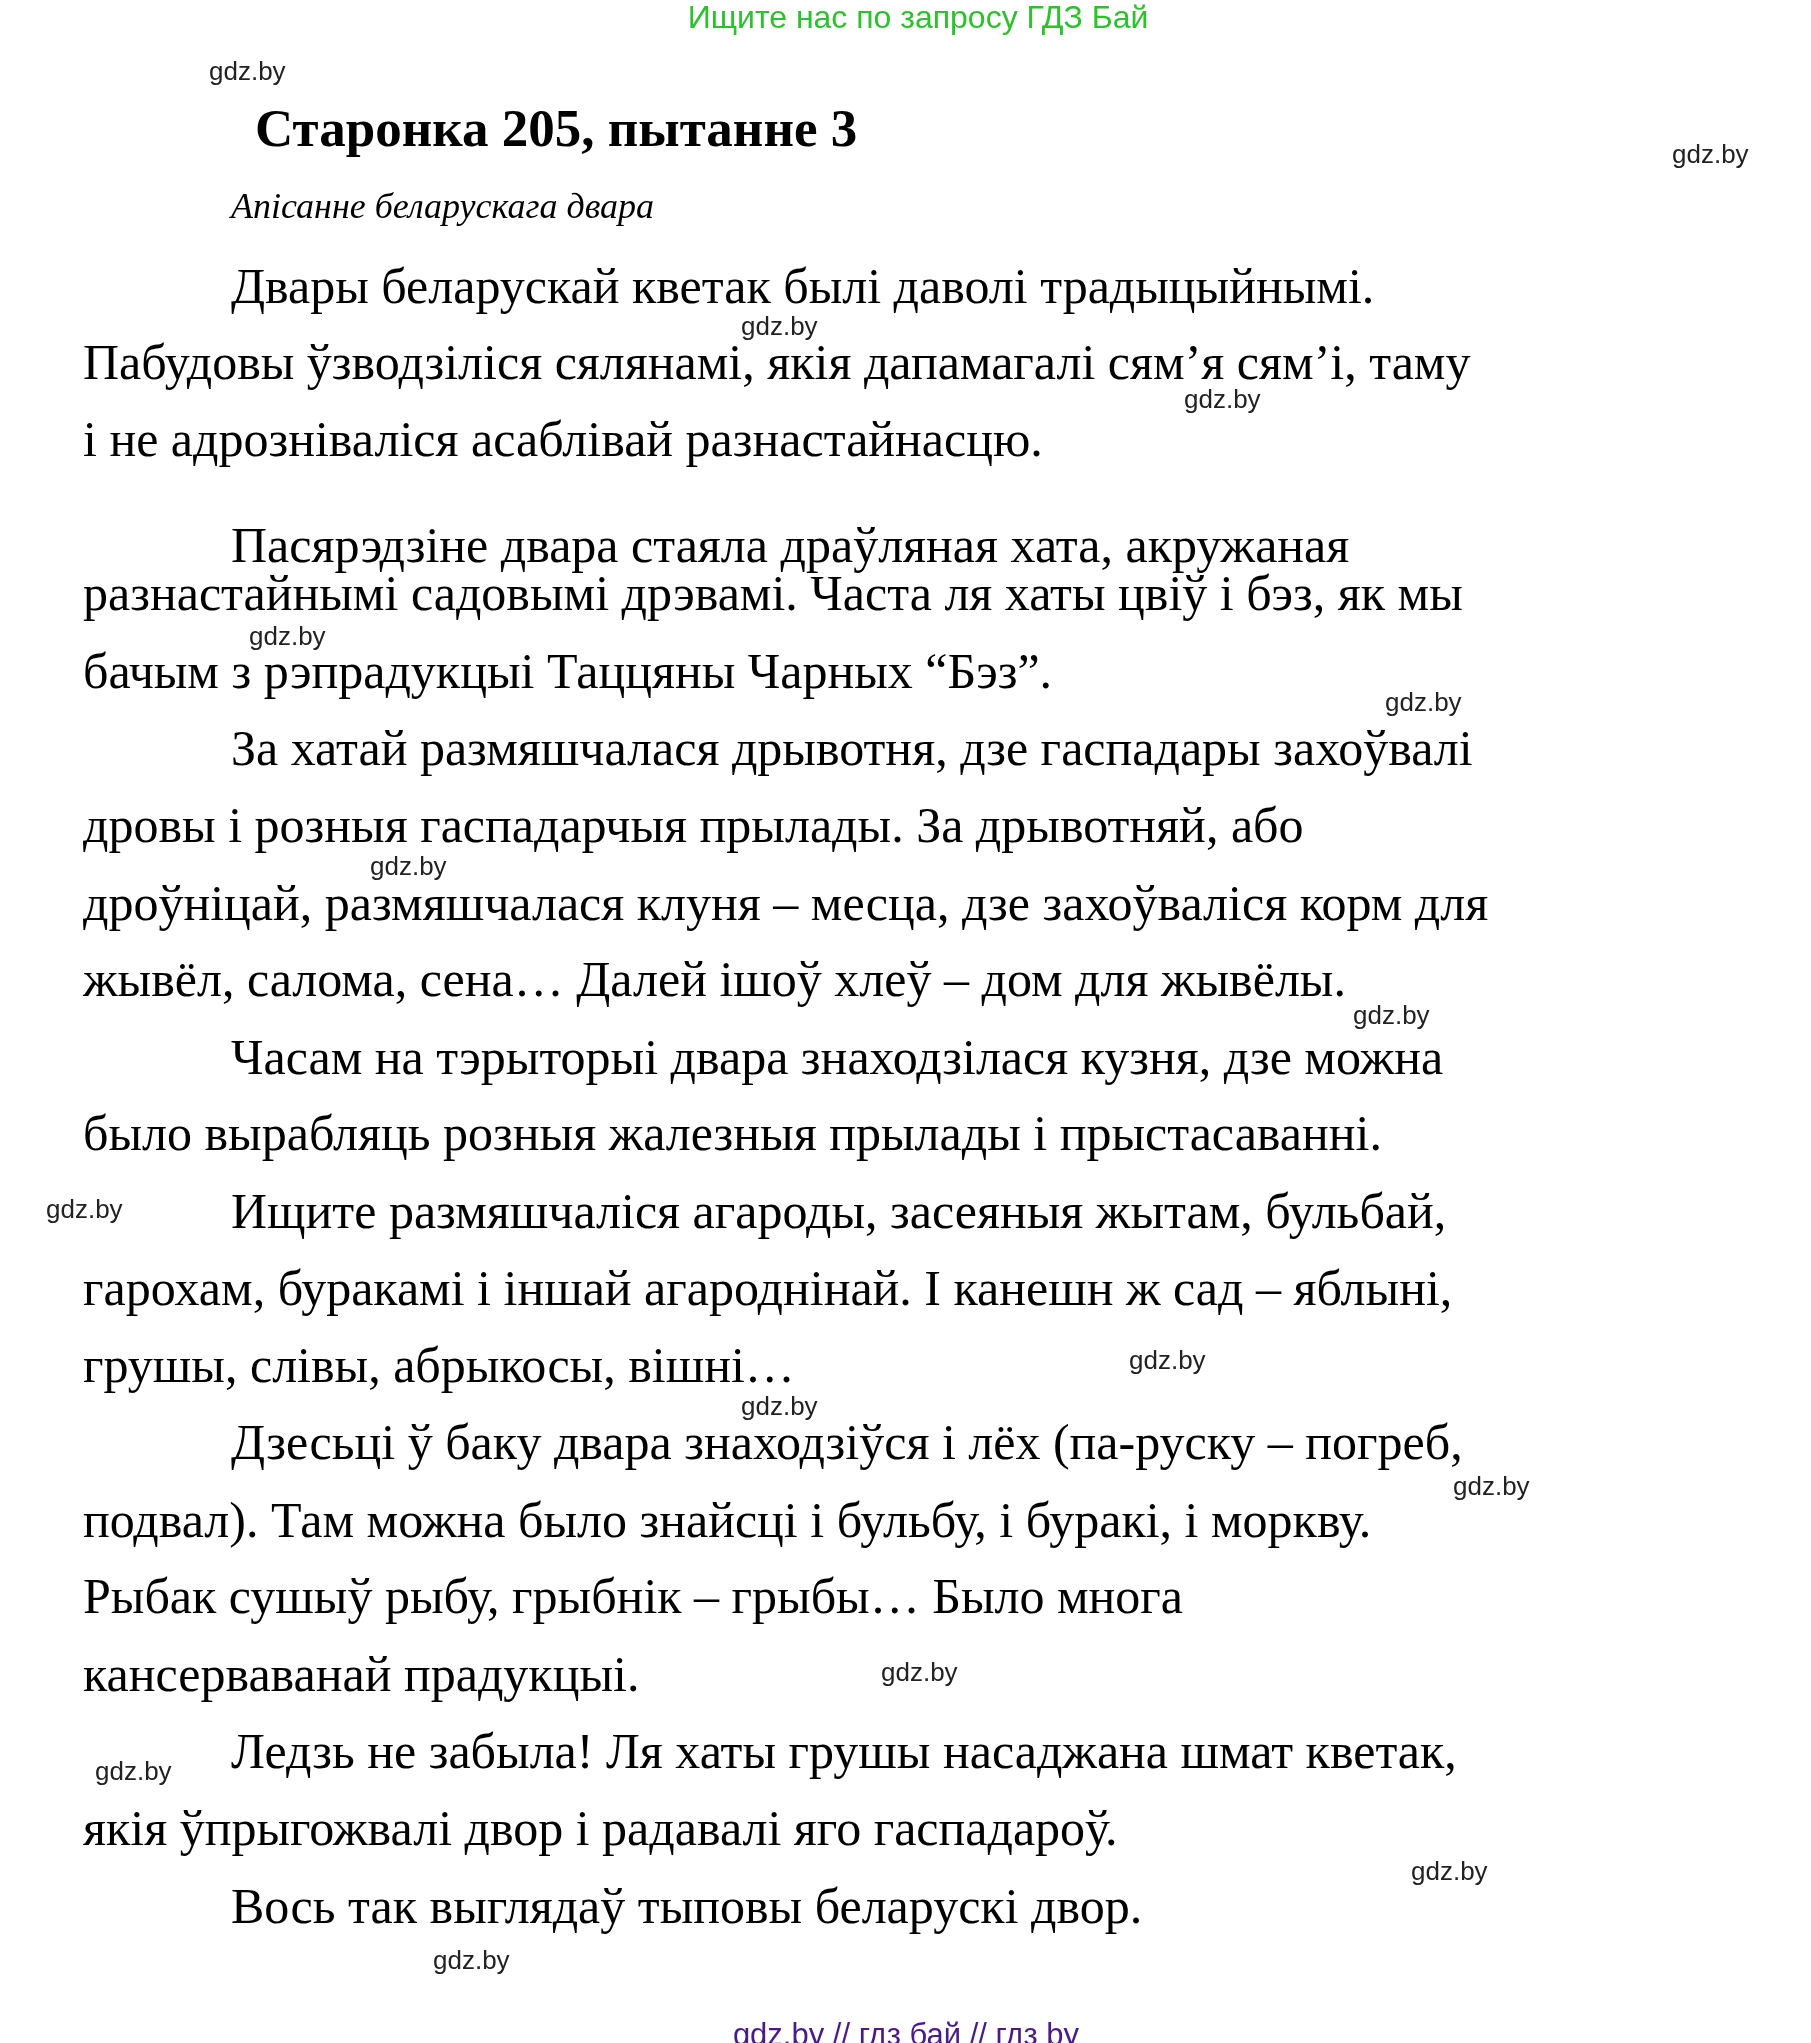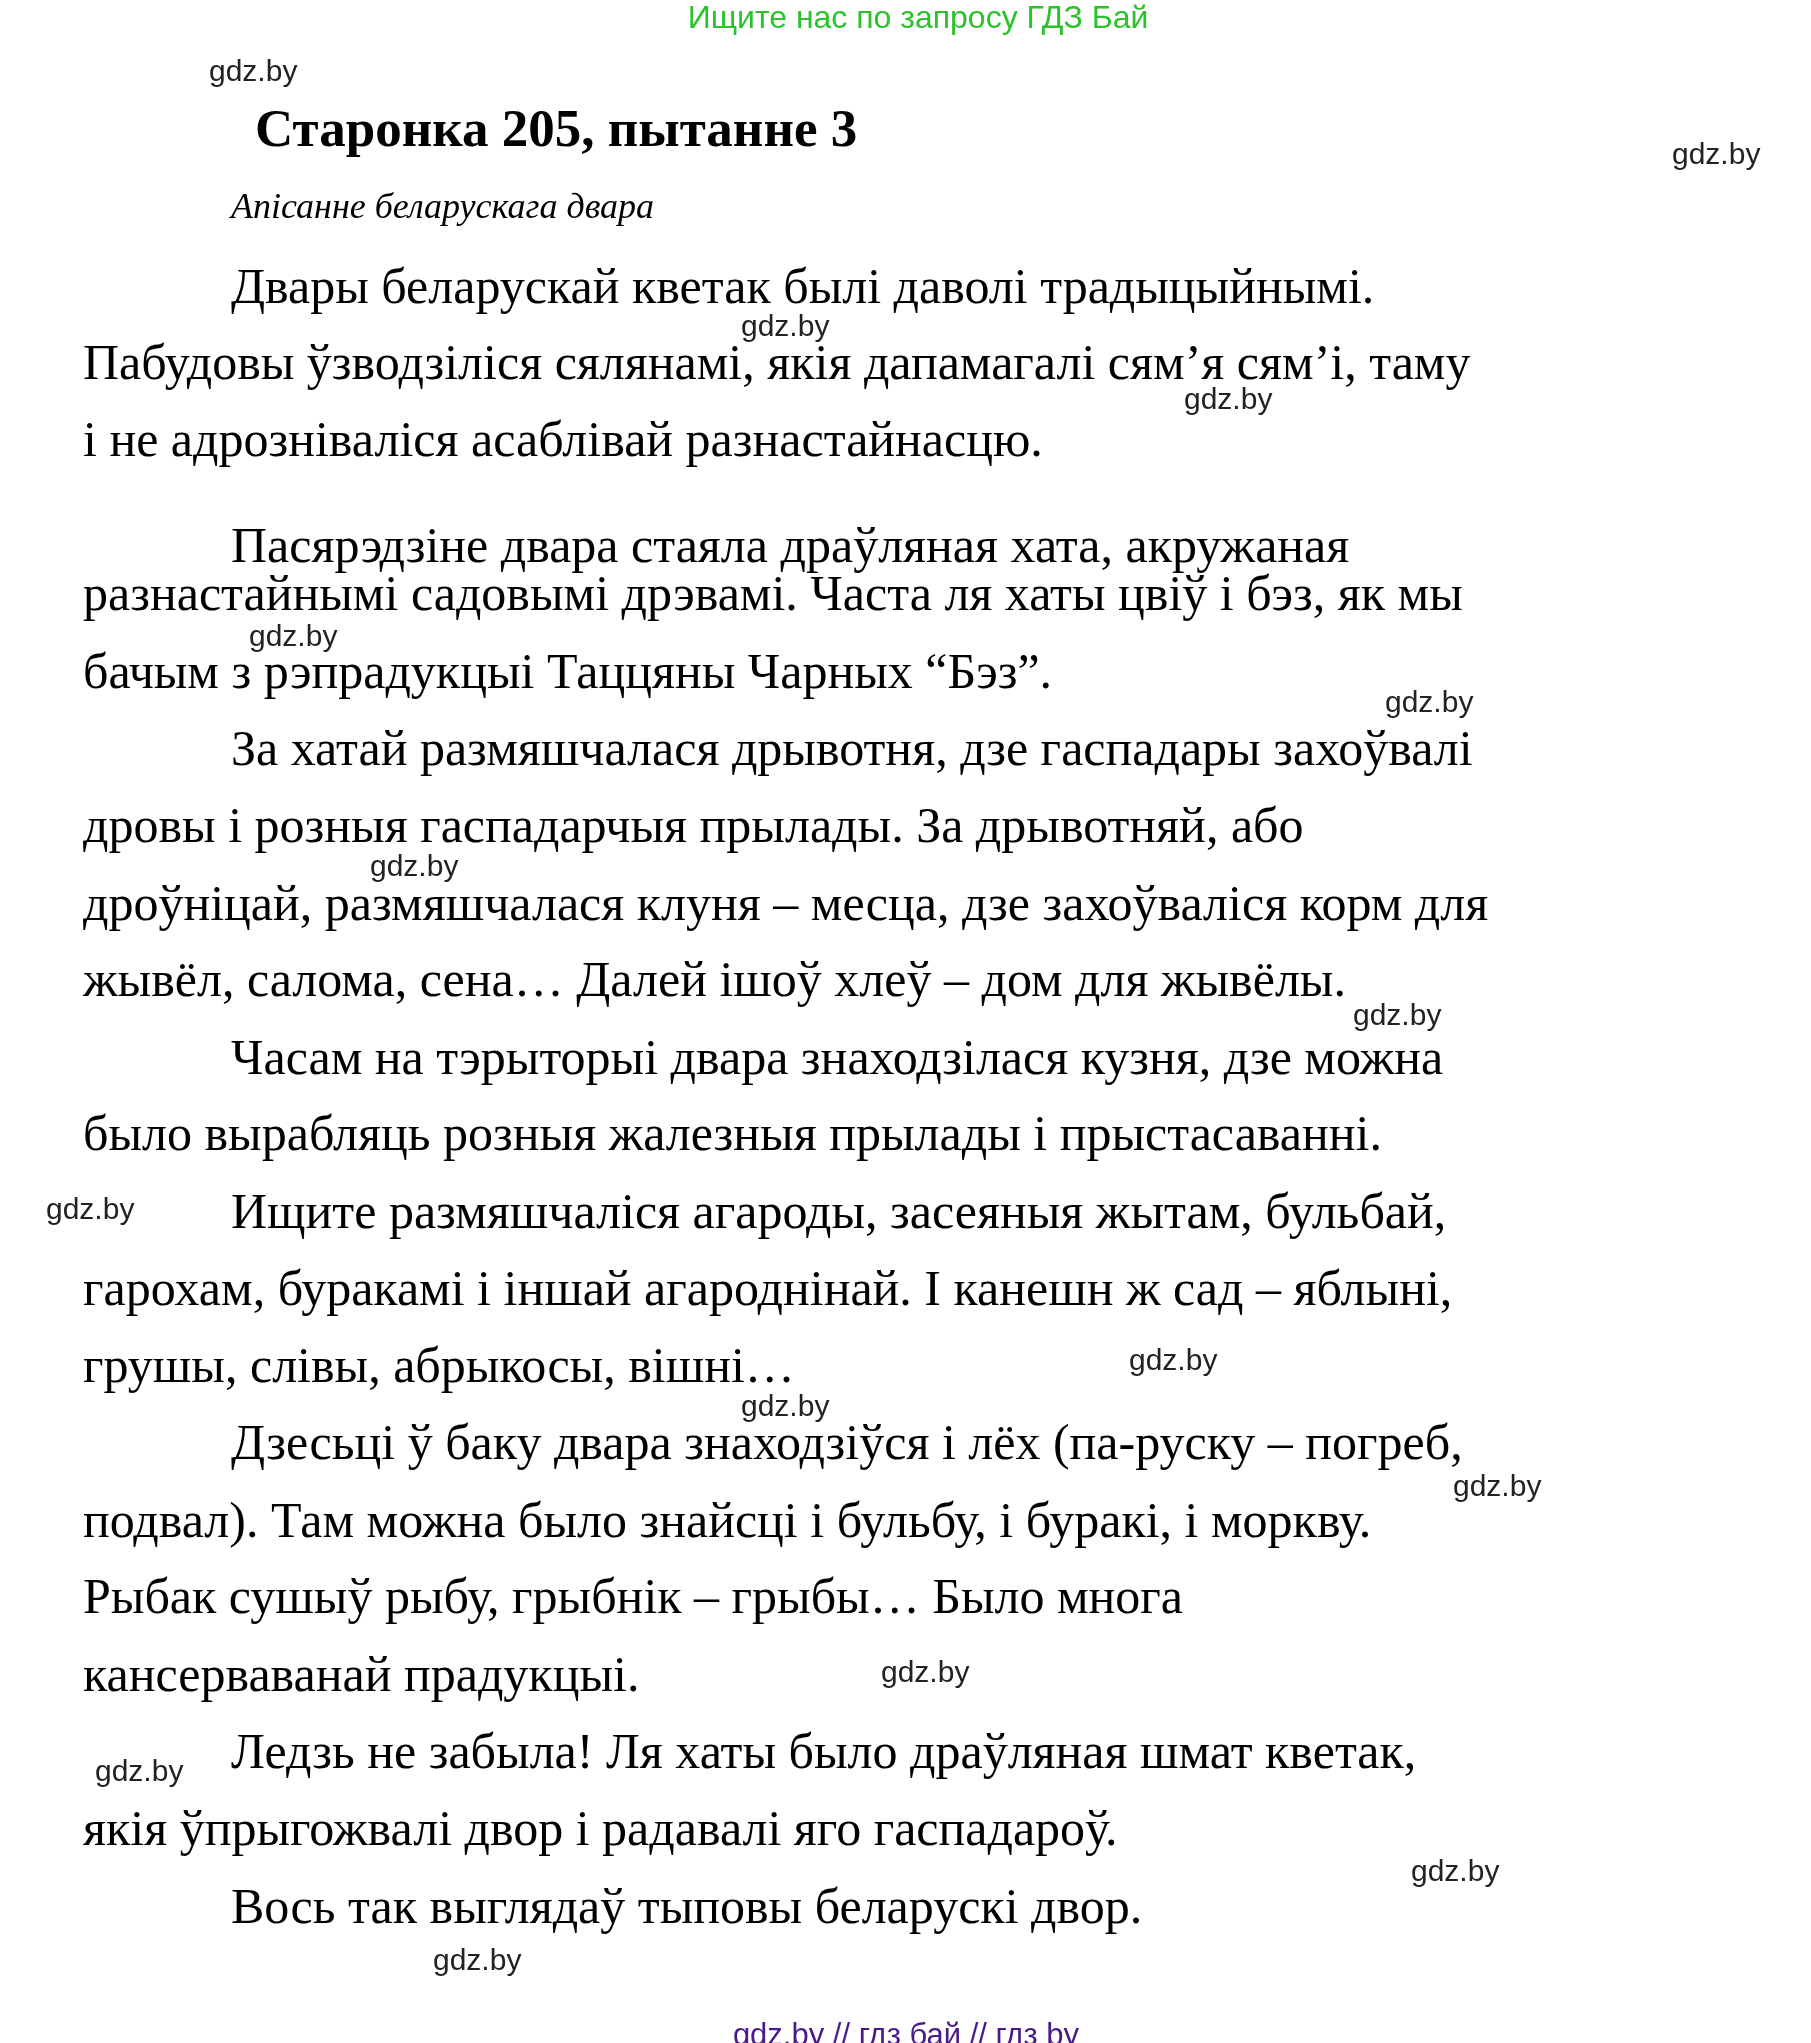--- a/index.html
+++ b/index.html
@@ -1,18 +1,18 @@
 <!DOCTYPE html>
 <html><head>
 <meta charset="utf-8">
 <style>
   html, body { margin:0; padding:0; background:#ffffff; }
   body { width:1812px; height:2044px; position:relative; overflow:hidden; }
   .top-banner { position:absolute; top:0; left:0; width:1812px; text-align:center; color:#2bc22b; font-family:"Liberation Sans", sans-serif; font-size:32px; line-height:34px;margin-left:12px; }
-  .wm { position:absolute; font-family:"Liberation Sans", sans-serif; font-size:30px; color:#222; line-height:30px; }
+  .wm { position:absolute; font-family:"Liberation Sans", sans-serif; font-size:26px; color:#222; line-height:30px; }
   .title { position:absolute; left:231px; top:98px; font-family:"Liberation Serif", serif; font-weight:bold; font-size:53px; line-height:60px; color:#000;margin-left:24px; }
   .subtitle { position:absolute; left:231px; top:177px; font-family:"Liberation Serif", serif; font-style:italic; font-size:36px; line-height:58px; color:#000; }
   .line { position:absolute; left:83px; font-family:"Liberation Serif", serif; font-size:50px; line-height:58px; color:#000; white-space:nowrap; }
   .indent { left:231px; }
   .footer { position:absolute; top:2018px; left:0; width:1812px; text-align:center; color:#4b1a8a; font-family:"Liberation Sans", sans-serif; font-size:31px; line-height:34px; }
 </style>
 </head>
 <body>
 
 <div class="top-banner">Ищите нас по запросу ГДЗ Бай</div>
@@ -32,21 +32,21 @@
 <div class="line" style="top:950px">жывёл, салома, сена… Далей ішоў хлеў – дом для жывёлы.</div>
 <div class="line indent" style="top:1028px">Часам на тэрыторыі двара знаходзілася кузня, дзе можна</div>
 <div class="line" style="top:1104px">было вырабляць розныя жалезныя прылады і прыстасаванні.</div>
 <div class="line indent" style="top:1182px">Ищите размяшчаліся агароды, засеяныя жытам, бульбай,</div>
 <div class="line" style="top:1259px">гарохам, буракамі і іншай агароднінай. І канешн ж сад – яблыні,</div>
 <div class="line" style="top:1336px">грушы, слівы, абрыкосы, вішні…</div>
 <div class="line indent" style="top:1413px">Дзесьці ў баку двара знаходзіўся і лёх (па-руску – погреб,</div>
 <div class="line" style="top:1491px">подвал). Там можна было знайсці і бульбу, і буракі, і моркву.</div>
 <div class="line" style="top:1567px">Рыбак сушыў рыбу, грыбнік – грыбы… Было многа</div>
 <div class="line" style="top:1645px">кансерваванай прадукцыі.</div>
-<div class="line indent" style="top:1722px">Ледзь не забыла!  Ля хаты было драўляная шмат кветак,</div>
+<div class="line indent" style="top:1722px">Ледзь не забыла!  Ля хаты грушы насаджана шмат кветак,</div>
 <div class="line" style="top:1799px">якія ўпрыгожвалі двор  і радавалі яго гаспадароў.</div>
 <div class="line indent" style="top:1877px">Вось так выглядаў тыповы беларускі двор.</div>
 
 <div class="wm" style="left:209px; top:56px">gdz.by</div>
 <div class="wm" style="left:1672px; top:139px">gdz.by</div>
 <div class="wm" style="left:741px; top:311px">gdz.by</div>
 <div class="wm" style="left:1184px; top:384px">gdz.by</div>
 <div class="wm" style="left:249px; top:621px">gdz.by</div>
 <div class="wm" style="left:1385px; top:687px">gdz.by</div>
 <div class="wm" style="left:370px; top:851px">gdz.by</div>

